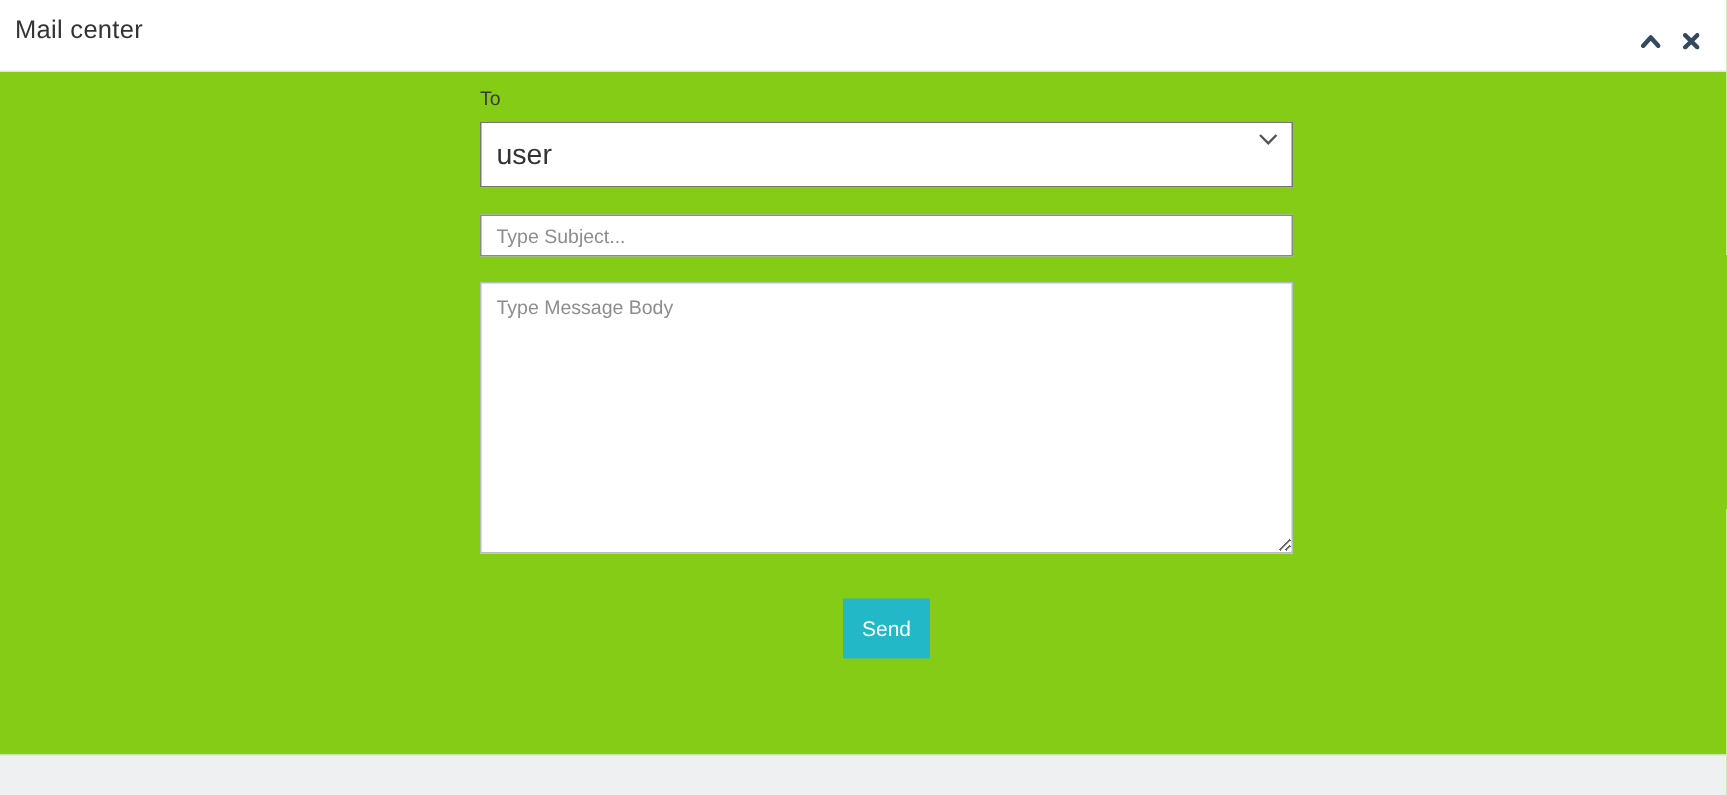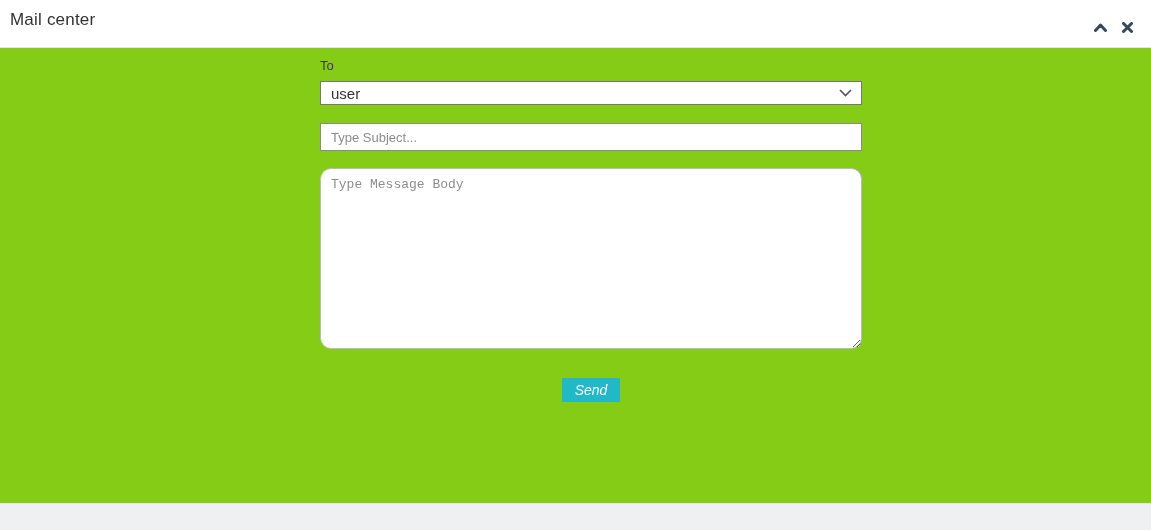--- a/index.html
+++ b/index.html
@@ -35,46 +35,46 @@
   .form-area {
     position: absolute; top: 32px; left: 320px; width: 542px;
     padding-top: 26px;
   }
   .field-label {
     display: block; font-size: 13px; color: #3a3a3a; height: 15px;
     margin-bottom: 8px;
   }
   .select-wrap { position: relative; margin-bottom: 18px; }
   .to-select {
-    width: 100%; height: 24px; border: 1px solid #767676; border-radius: 0;
+    width: 100%; height: 44px; border: 1px solid #767676; border-radius: 0;
     background: #fff; font-family: "Liberation Sans", sans-serif;
-    font-size: 15px; color: #333; padding: 0 28px 0 10px;
+    font-size: 19px; color: #333; padding: 0 28px 0 10px;
     -webkit-appearance: none; appearance: none; cursor: pointer;
   }
   .select-chevron {
     position: absolute; right: 10px; top: 8px; pointer-events: none;
     display: block; line-height: 0;
   }
   .subject-input {
     width: 100%; height: 28px; border: 1px solid #8a8a8a; border-radius: 0;
     font-family: "Liberation Sans", sans-serif; font-size: 13px; color: #333;
     padding: 12px 10px; margin-bottom: 17px; background: #fff; outline: none;
   }
   .subject-input::placeholder { color: #8d8d8d; opacity: 1; }
   .message-textarea {
-    width: 100%; height: 181px; border: 1px solid #b6bcc2; border-radius: 11px;
-    font-family: Liberation Mono, monospace; font-size: 13px; color: #333;
+    width: 100%; height: 181px; border: 1px solid #b6bcc2; border-radius: 0;
+    font-family: Liberation Sans, sans-serif; font-size: 13px; color: #333;
     padding: 8px 10px; background: #fff; outline: none; resize: both;
   }
   .message-textarea::placeholder { color: #8d8d8d; opacity: 1; }
   .send-button {
-    display: block; margin: 25px auto 0; min-width: 54px; height: 24px;
+    display: block; margin: 25px auto 0; min-width: 54px; height: 40px;
     background: #22b8c8; color: #fff; border: none; border-radius: 1px;
     font-family: "Liberation Sans", sans-serif; font-size: 14px;
-    padding: 0 13px; cursor: pointer; font-style: italic;
+    padding: 0 13px; cursor: pointer;
   }
 
   
   .footer {
     position: absolute; left: 0; right: 0; bottom: 0; height: 27px;
     background: #eff0f1; border-top: 1px solid #e3e4e5;
   }
 </style>
 </head>
 <body>

